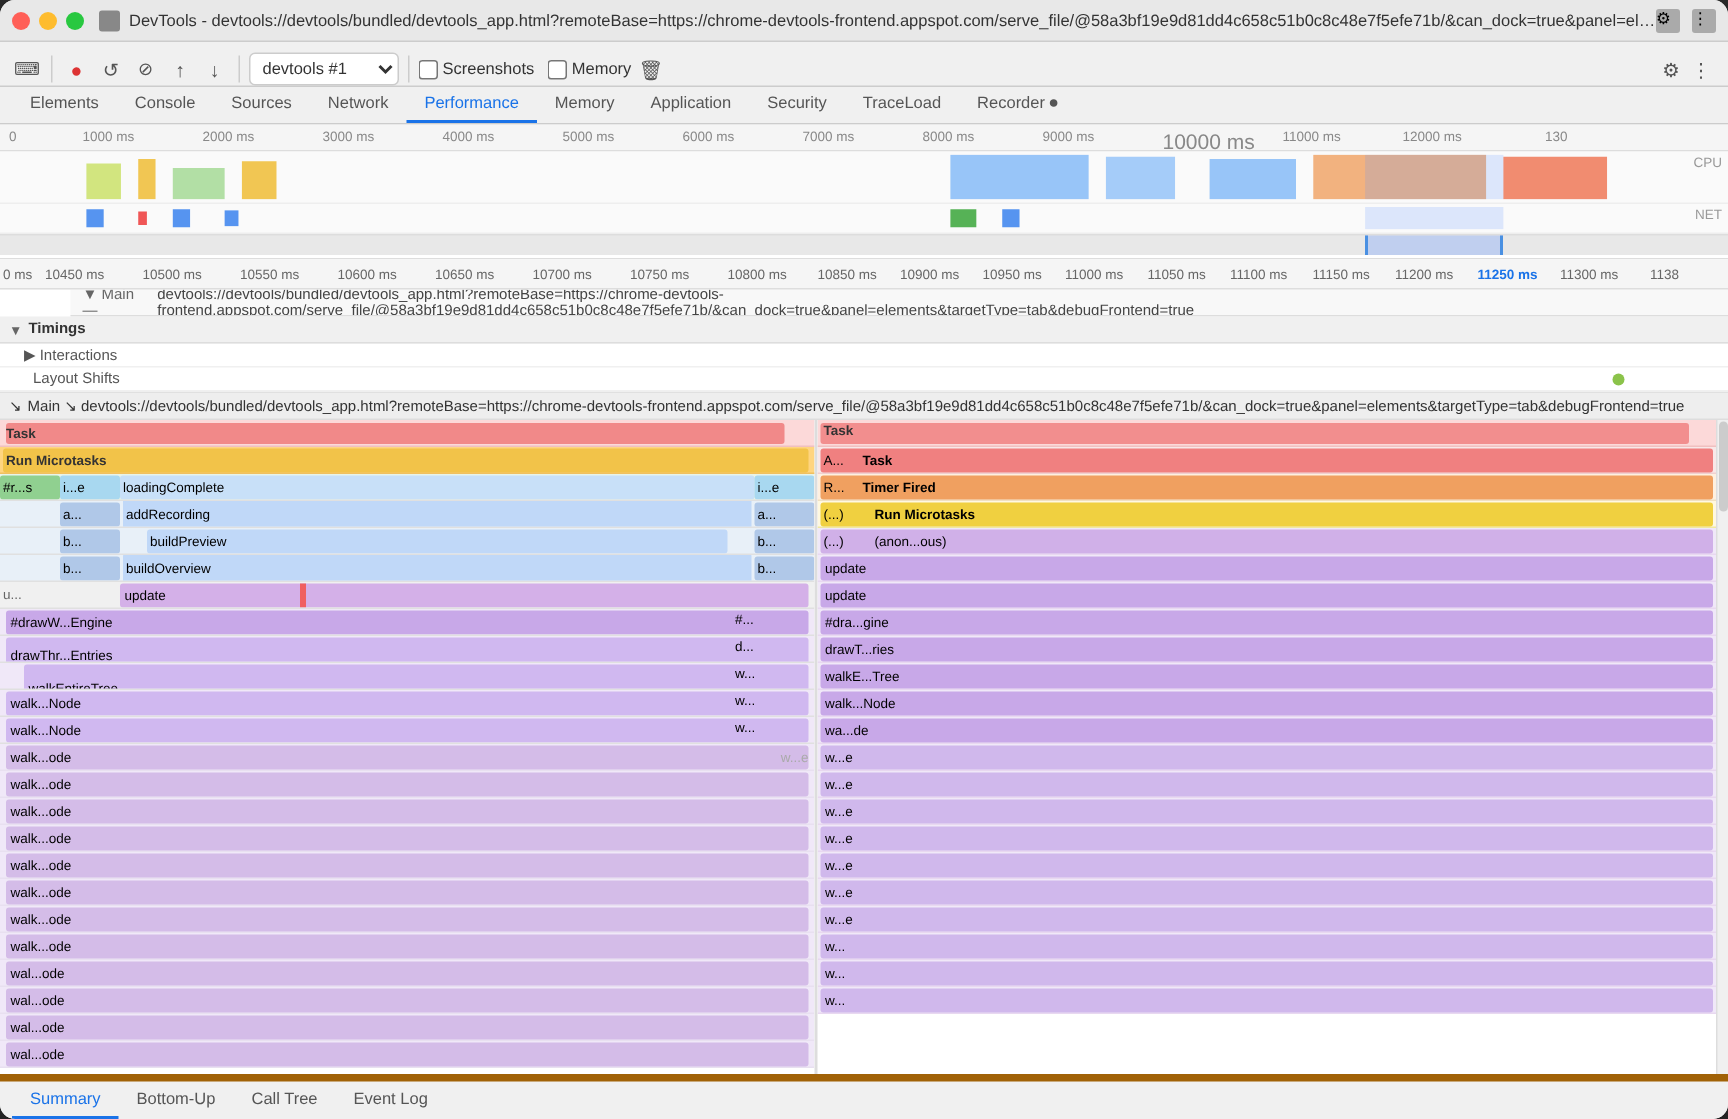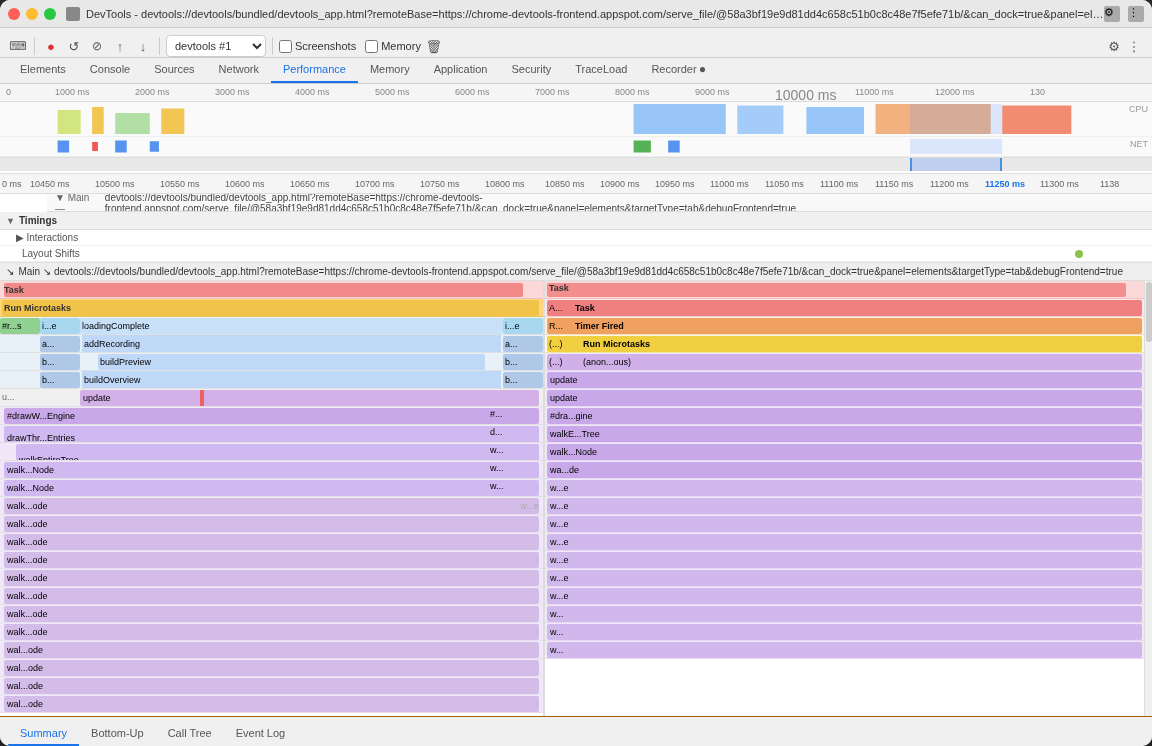--- a/index.html
+++ b/index.html
@@ -286,21 +286,21 @@
       align-items: center;
       border-bottom: 1px solid rgba(0,0,0,0.04);
       position: relative;
       overflow: hidden;
     }
 
     
     .bottom-tabs {
       height: 30px;
       background: #f0f0f0;
-      border-top: 1px solid #a16207;
+      border-top: 5px solid #a16207;
       display: flex;
       align-items: flex-end;
       padding: 0 8px;
       flex-shrink: 0;
     }
     .bottom-tab {
       padding: 5px 12px;
       font-size: 11px;
       color: #555;
       cursor: pointer;
@@ -703,20 +703,23 @@
           </div>
 
           <div style="height:18px; background:#f0e8f8; border-bottom:1px solid #e8d8f0; position:relative; flex-shrink:0;">
             <div style="position:absolute; left:2px; right:2px; top:1px; height:16px; background:#c8a8e8; border-radius:2px; font-size:9px; display:flex; align-items:center; padding:0 3px;">update</div>
           </div>
 
           <div style="height:18px; background:#f0e8f8; border-bottom:1px solid #e8d8f0; position:relative; flex-shrink:0;">
             <div style="position:absolute; left:2px; right:2px; top:1px; height:16px; background:#c8a8e8; border-radius:2px; font-size:9px; display:flex; align-items:center; padding:0 3px;">#dra...gine</div>
           </div>
 
+          <div style="height:18px; background:#f0e8f8; border-bottom:1px solid #e8d8f0; position:relative; flex-shrink:0;">
+            <div style="position:absolute; left:2px; right:2px; top:1px; height:16px; background:#c8a8e8; border-radius:2px; font-size:9px; display:flex; align-items:center; padding:0 3px;">drawT...ries</div>
+          </div>
 
           <div style="height:18px; background:#f0e8f8; border-bottom:1px solid #e8d8f0; position:relative; flex-shrink:0;">
             <div style="position:absolute; left:2px; right:2px; top:1px; height:16px; background:#c8a8e8; border-radius:2px; font-size:9px; display:flex; align-items:center; padding:0 3px;">walkE...Tree</div>
           </div>
 
           <div style="height:18px; background:#f0e8f8; border-bottom:1px solid #e8d8f0; position:relative; flex-shrink:0;">
             <div style="position:absolute; left:2px; right:2px; top:1px; height:16px; background:#c8a8e8; border-radius:2px; font-size:9px; display:flex; align-items:center; padding:0 3px;">walk...Node</div>
           </div>
 
           <div style="height:18px; background:#f0e8f8; border-bottom:1px solid #e8d8f0; position:relative; flex-shrink:0;">

